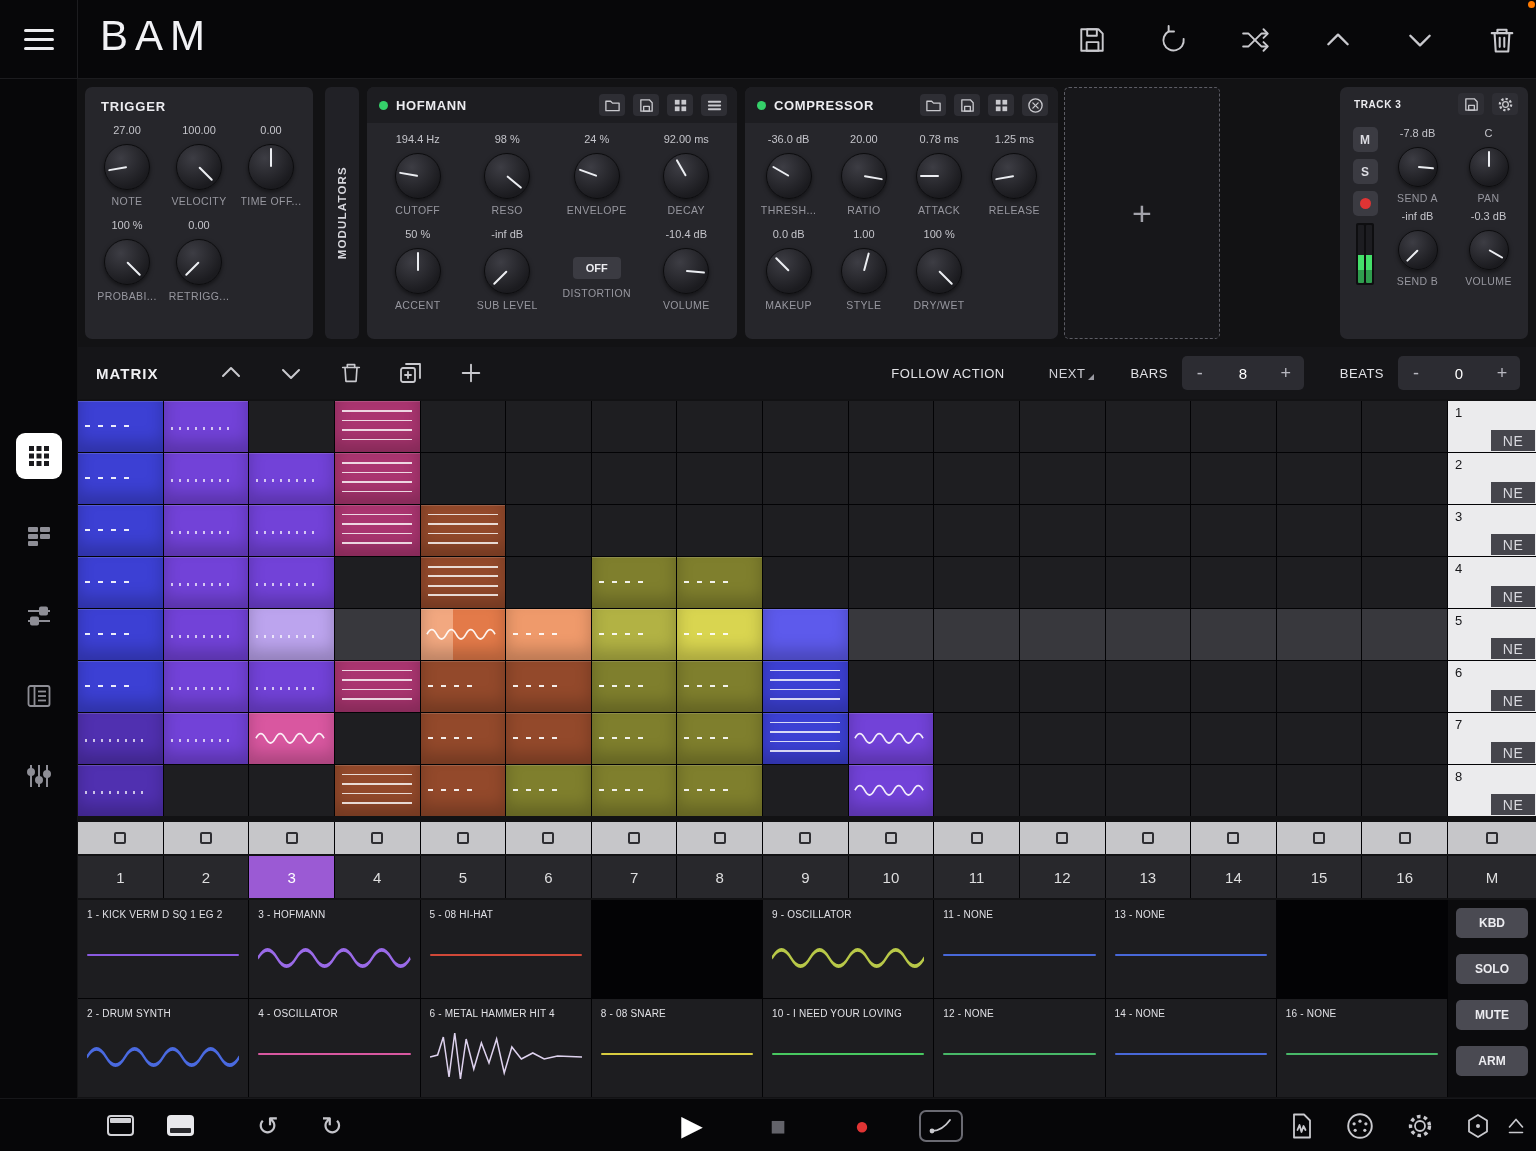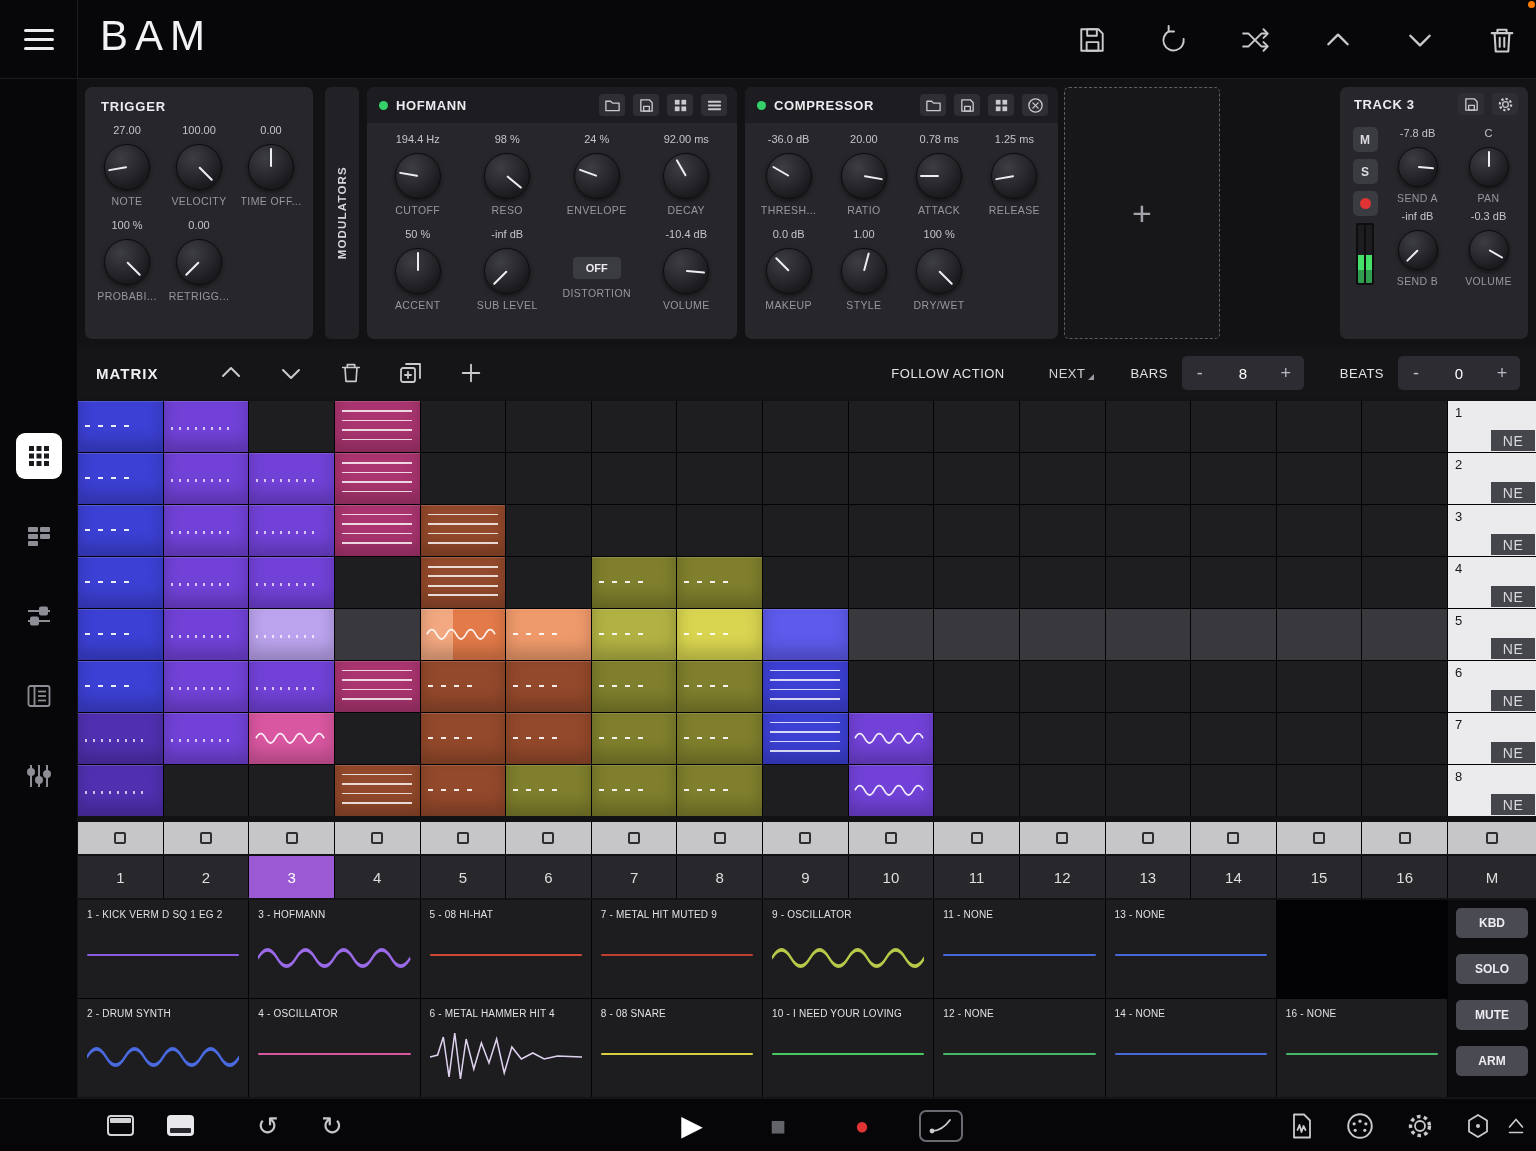--- a/index.html
+++ b/index.html
@@ -52,21 +52,21 @@
   .knob-sm .kpointer{height:16px;margin-top:-16px;}
   .pillbtn{margin-top:14px;margin-bottom:3px;padding:5px 13px;background:#3b3b42;border-radius:4px;
            font-size:11px;font-weight:bold;color:#ececf0;cursor:pointer;}
   .p-mod{position:absolute;top:8px;height:252px;background:#212126;border-radius:6px;display:flex;align-items:center;justify-content:center;cursor:pointer;}
   .p-mod span{writing-mode:vertical-rl;transform:rotate(180deg);font-size:11.5px;font-weight:bold;letter-spacing:1.2px;color:#d6d6dc;}
   .p-add{position:absolute;top:8px;height:252px;border:1px dashed #5c5c64;border-radius:5px;background:#17171a;
          display:flex;align-items:center;justify-content:center;cursor:pointer;}
   .p-add .plus{font-size:34px;color:#a2a2aa;font-weight:300;}
   
   .tp-header{height:34px;display:flex;align-items:center;padding:0 10px 0 14px;gap:8px;}
-  .tp-title{font-size:13px;font-weight:bold;letter-spacing:.6px;color:#ececf0;flex:1;}
+  .tp-title{font-size:10px;font-weight:bold;letter-spacing:.6px;color:#ececf0;flex:1;}
   .tp-body{display:flex;padding:2px 4px 0 8px;}
   .tp-left{width:34px;display:flex;flex-direction:column;align-items:center;gap:7px;padding-top:4px;}
   .sq-btn{width:25px;height:25px;border-radius:5px;background:#3b3b42;display:flex;align-items:center;justify-content:center;
           font-size:12px;font-weight:bold;color:#dcdce2;cursor:pointer;}
   .recdot{width:11px;height:11px;border-radius:50%;background:#e03434;}
   .meter{width:18px;height:62px;background:#0e0e10;border-radius:2px;display:flex;gap:2px;padding:2px;}
   .mbar{flex:1;background:linear-gradient(180deg,#1d1d21 0 52%,#44e06a 52% 78%,#2f9e4e 78% 100%);border-radius:1px;}
   .tp-knobs{flex:1;}
   .tp-knobs .kgrid{padding:0;}
 
@@ -970,24 +970,20 @@
         <div class="twave">
           <svg viewBox="0 0 160 24" preserveAspectRatio="none" style="width: 100%; height: 100%;">
             <path d="M0 12 Q10 5 20 12 T40 12 T60 12 T80 12 T100 12 T120 12 T140 12 T160 12" fill="none" stroke-width="1.6" stroke="#9a6ae8"></path>
           </svg>
         </div>
       </div>
       <div class="tcell" style="grid-area: 1 / 3;">
         <div class="tname">5 - 08 HI-HAT</div>
         <div class="tline" style="background: rgb(208, 72, 56);"></div>
       </div>
-      <div class="tcell" style="grid-area: 1 / 4;">
-        <div class="tname">7 - METAL HIT MUTED 9</div>
-        <div class="tline" style="background: rgb(192, 64, 48);"></div>
-      </div>
       <div class="tcell" style="grid-area: 1 / 5;">
         <div class="tname">9 - OSCILLATOR</div>
         <div class="twave">
           <svg viewBox="0 0 160 24" preserveAspectRatio="none" style="width: 100%; height: 100%;">
             <path d="M0 12 Q10 5 20 12 T40 12 T60 12 T80 12 T100 12 T120 12 T140 12 T160 12" fill="none" stroke-width="1.6" stroke="#b8c848"></path>
           </svg>
         </div>
       </div>
       <div class="tcell" style="grid-area: 1 / 6;">
         <div class="tname">11 - NONE</div>

